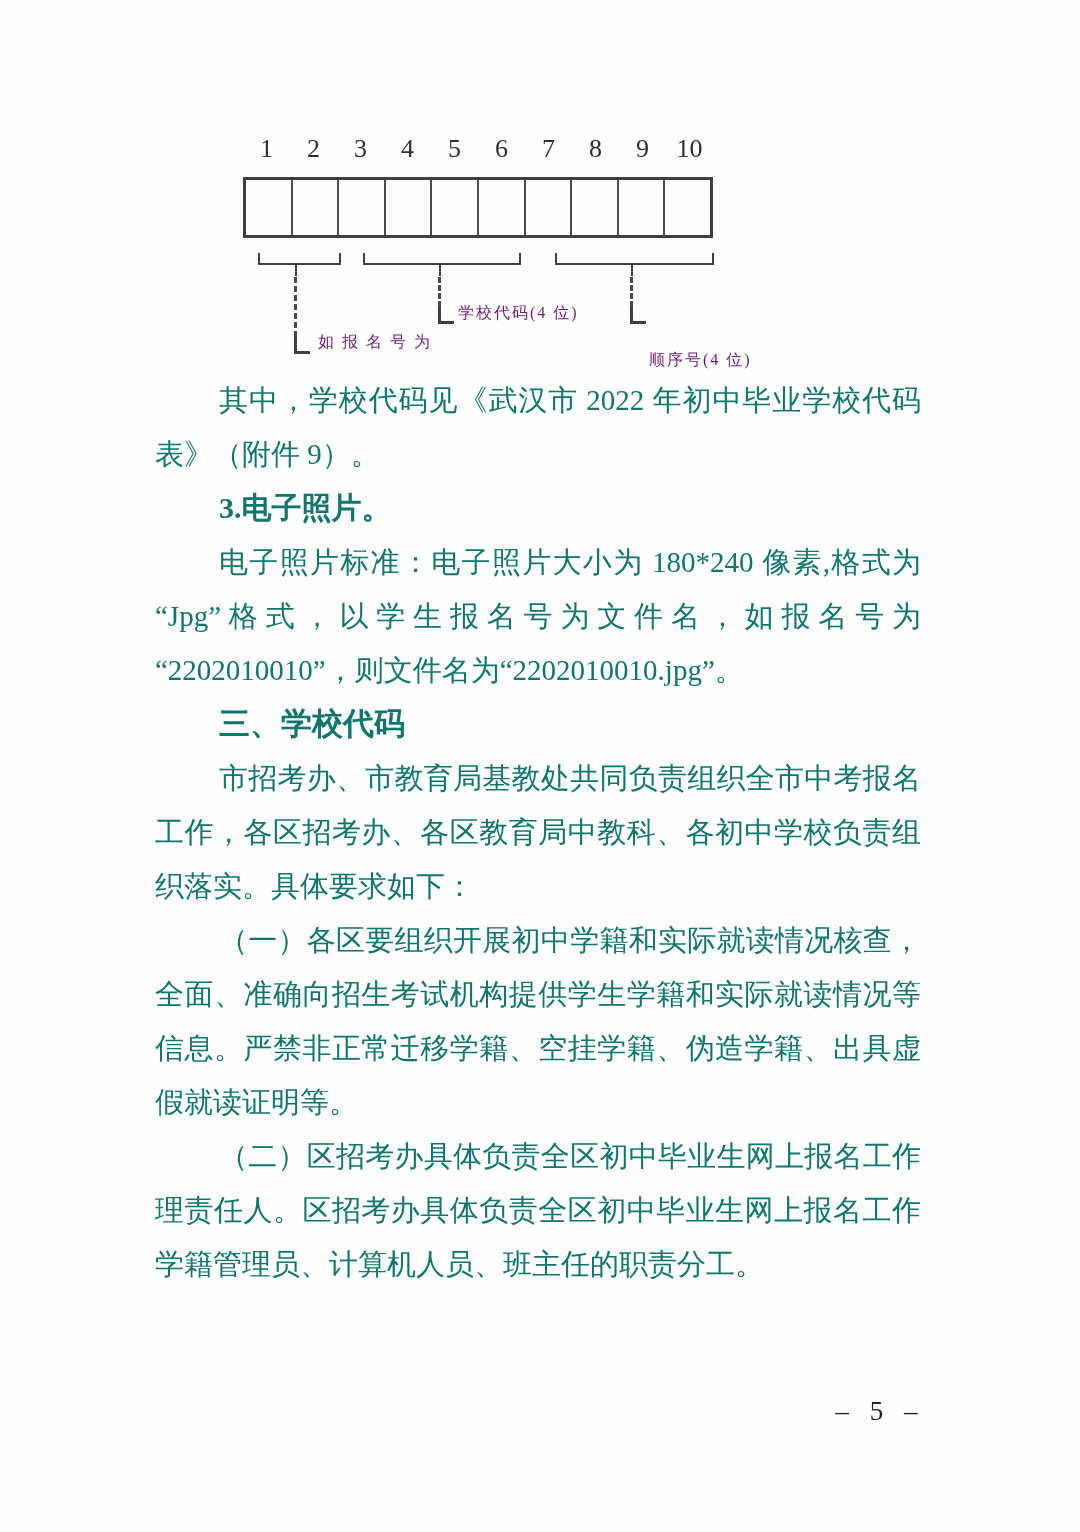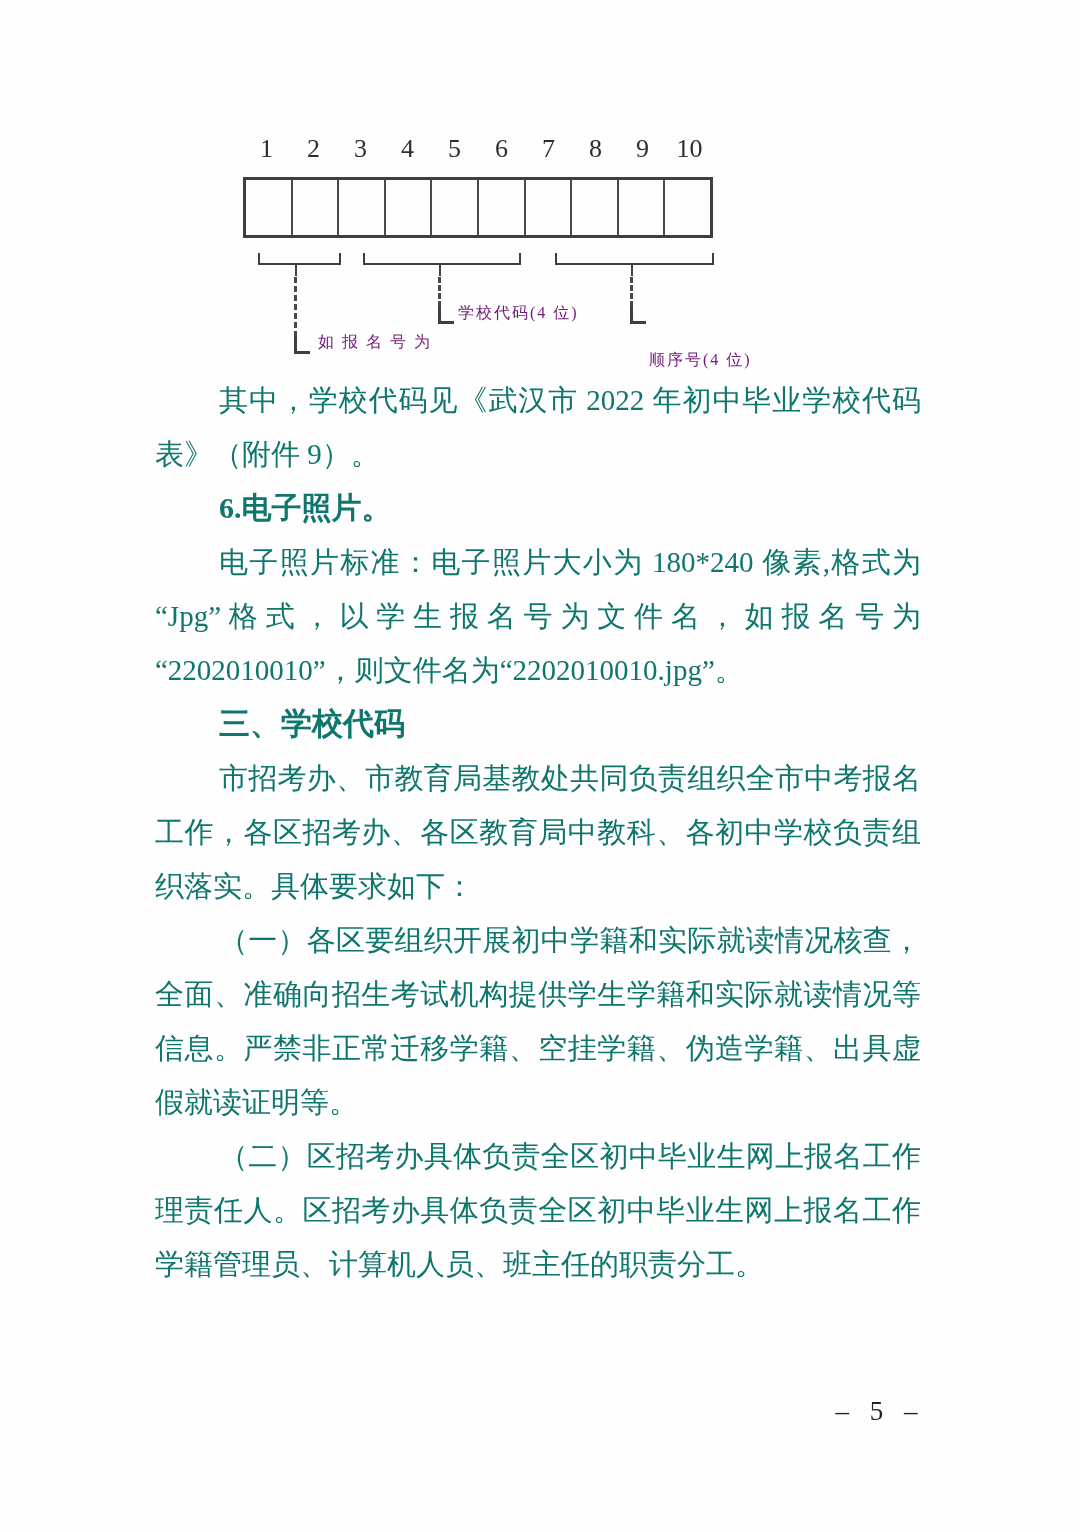--- a/index.html
+++ b/index.html
@@ -120,21 +120,21 @@
     <span class="dlabel ls8" style="left:318px; top:332px;">如报名号为</span>
     <span class="dlabel ls2" style="left:458px; top:303px;">学校代码(4 位)</span>
     <span class="dlabel ls2" style="left:649px; top:305px;margin-top:45px;">顺序号(4 位)</span>
   </div>
 
   <div class="textblock">
 
     <div class="ln ind fill">其中，学校代码见《武汉市 2022 年初中毕业学校代码</div>
     <div class="ln">表》（附件 9）。</div>
 
-    <div class="ln ind h-serif">6.电子照片。</div>
+    <div class="ln ind h-serif">3.电子照片。</div>
 
     <div class="ln ind fill">电子照片标准：电子照片大小为 180*240 像素,格式为</div>
     <div class="ln fill">“Jpg”格式，以学生报名号为文件名，如报名号为</div>
     <div class="ln">“2202010010”，则文件名为“2202010010.jpg”。</div>
 
     <div class="ln ind h-sans">三、学校代码</div>
 
     <div class="ln ind fill">市招考办、市教育局基教处共同负责组织全市中考报名</div>
     <div class="ln fill">工作，各区招考办、各区教育局中教科、各初中学校负责组</div>
     <div class="ln">织落实。具体要求如下：</div>

